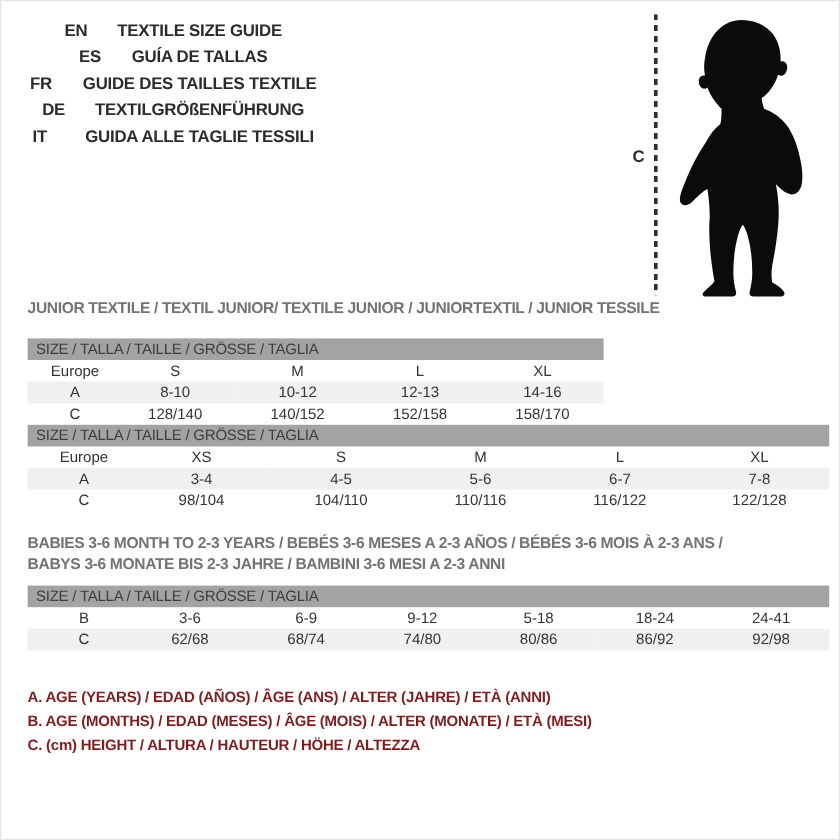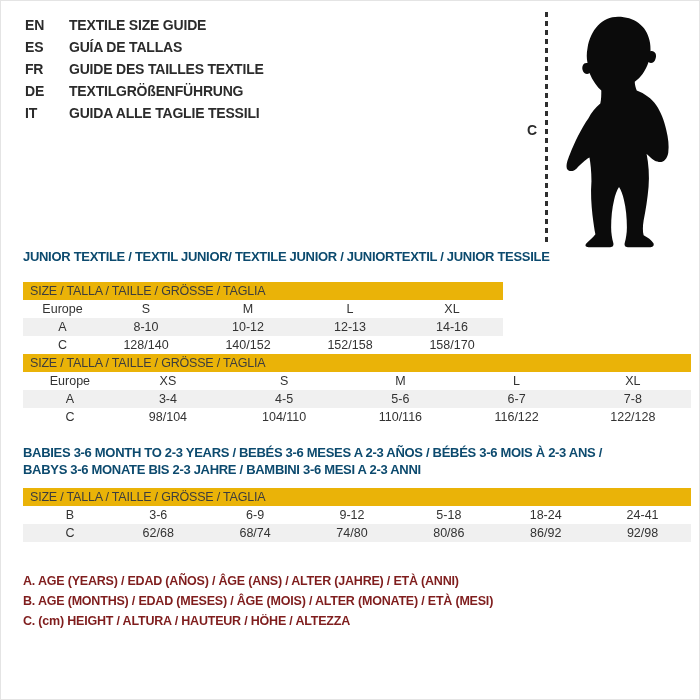--- a/index.html
+++ b/index.html
@@ -1,35 +1,35 @@
 <!DOCTYPE html>
 <html><head>
 <meta charset="utf-8">
 <style>
   html,body{margin:0;padding:0;background:#fff;}
   .page{position:relative;width:700px;height:700px;background:#fff;border:1px solid #e4e4e4;
         box-sizing:border-box;overflow:hidden;
         font-family:"Liberation Sans",sans-serif;color:#2b2b2b;}
   
   .lang-list{position:absolute;top:13px;left:24px;}
-  .lang-row{display:flex;line-height:22px;font-size:14px;font-weight:700;letter-spacing:-0.2px;}
+  .lang-row{display:flex;line-height:22px;font-size:14px;font-weight:700;letter-spacing:-0.2px;justify-content:center;}
   .lang-code{width:44px;}
   
   .figure{position:absolute;top:8px;left:526px;width:168px;height:242px;display:flex;}
   .c-label{align-self:center;font-size:14px;font-weight:700;width:18px;}
   .dash-line{width:3px;height:234px;margin-top:3px;
              background:repeating-linear-gradient(to bottom,#2e2e2e 0 5px,transparent 5px 9px);}
   .figure svg{margin-left:8px;margin-top:2px;}
   
   .content{position:absolute;top:247px;left:22px;width:668px;}
-  .section-title{font-size:13px;font-weight:700;letter-spacing:-0.3px;color:#0c4a6e;line-height:17px;}
+  .section-title{font-size:13px;font-weight:700;letter-spacing:-0.3px;color:#737373;line-height:17px;}
   .mt-j{margin-bottom:17px;}
   .size-table{border-collapse:collapse;table-layout:fixed;font-size:12.5px;color:#333;}
   .size-table td,.size-table th{padding:0;height:18px;vertical-align:middle;}
-  .size-head{background:#eab308;text-align:left;font-weight:400;color:#3d3d3d;
+  .size-head{background:#a3a3a3;text-align:left;font-weight:400;color:#3d3d3d;
              padding-left:7px !important;height:17px;font-size:12.5px;letter-spacing:-0.2px;}
   .size-table td{text-align:center;}
   .size-table td.lbl{text-align:center;padding-left:7px;}
   tr.shaded td{background:#f0f0f0;}
   .w-junior{width:480px;}
   .w-full{width:668px;}
   .gap-children{margin-top:20px;margin-bottom:17px;}
   .gap-babies{margin-top:18px;margin-bottom:10px;}
   .legend{margin-top:29px;}
   .legend-line{font-size:12.5px;font-weight:700;letter-spacing:-0.2px;line-height:20px;color:#7f1d1d;}

